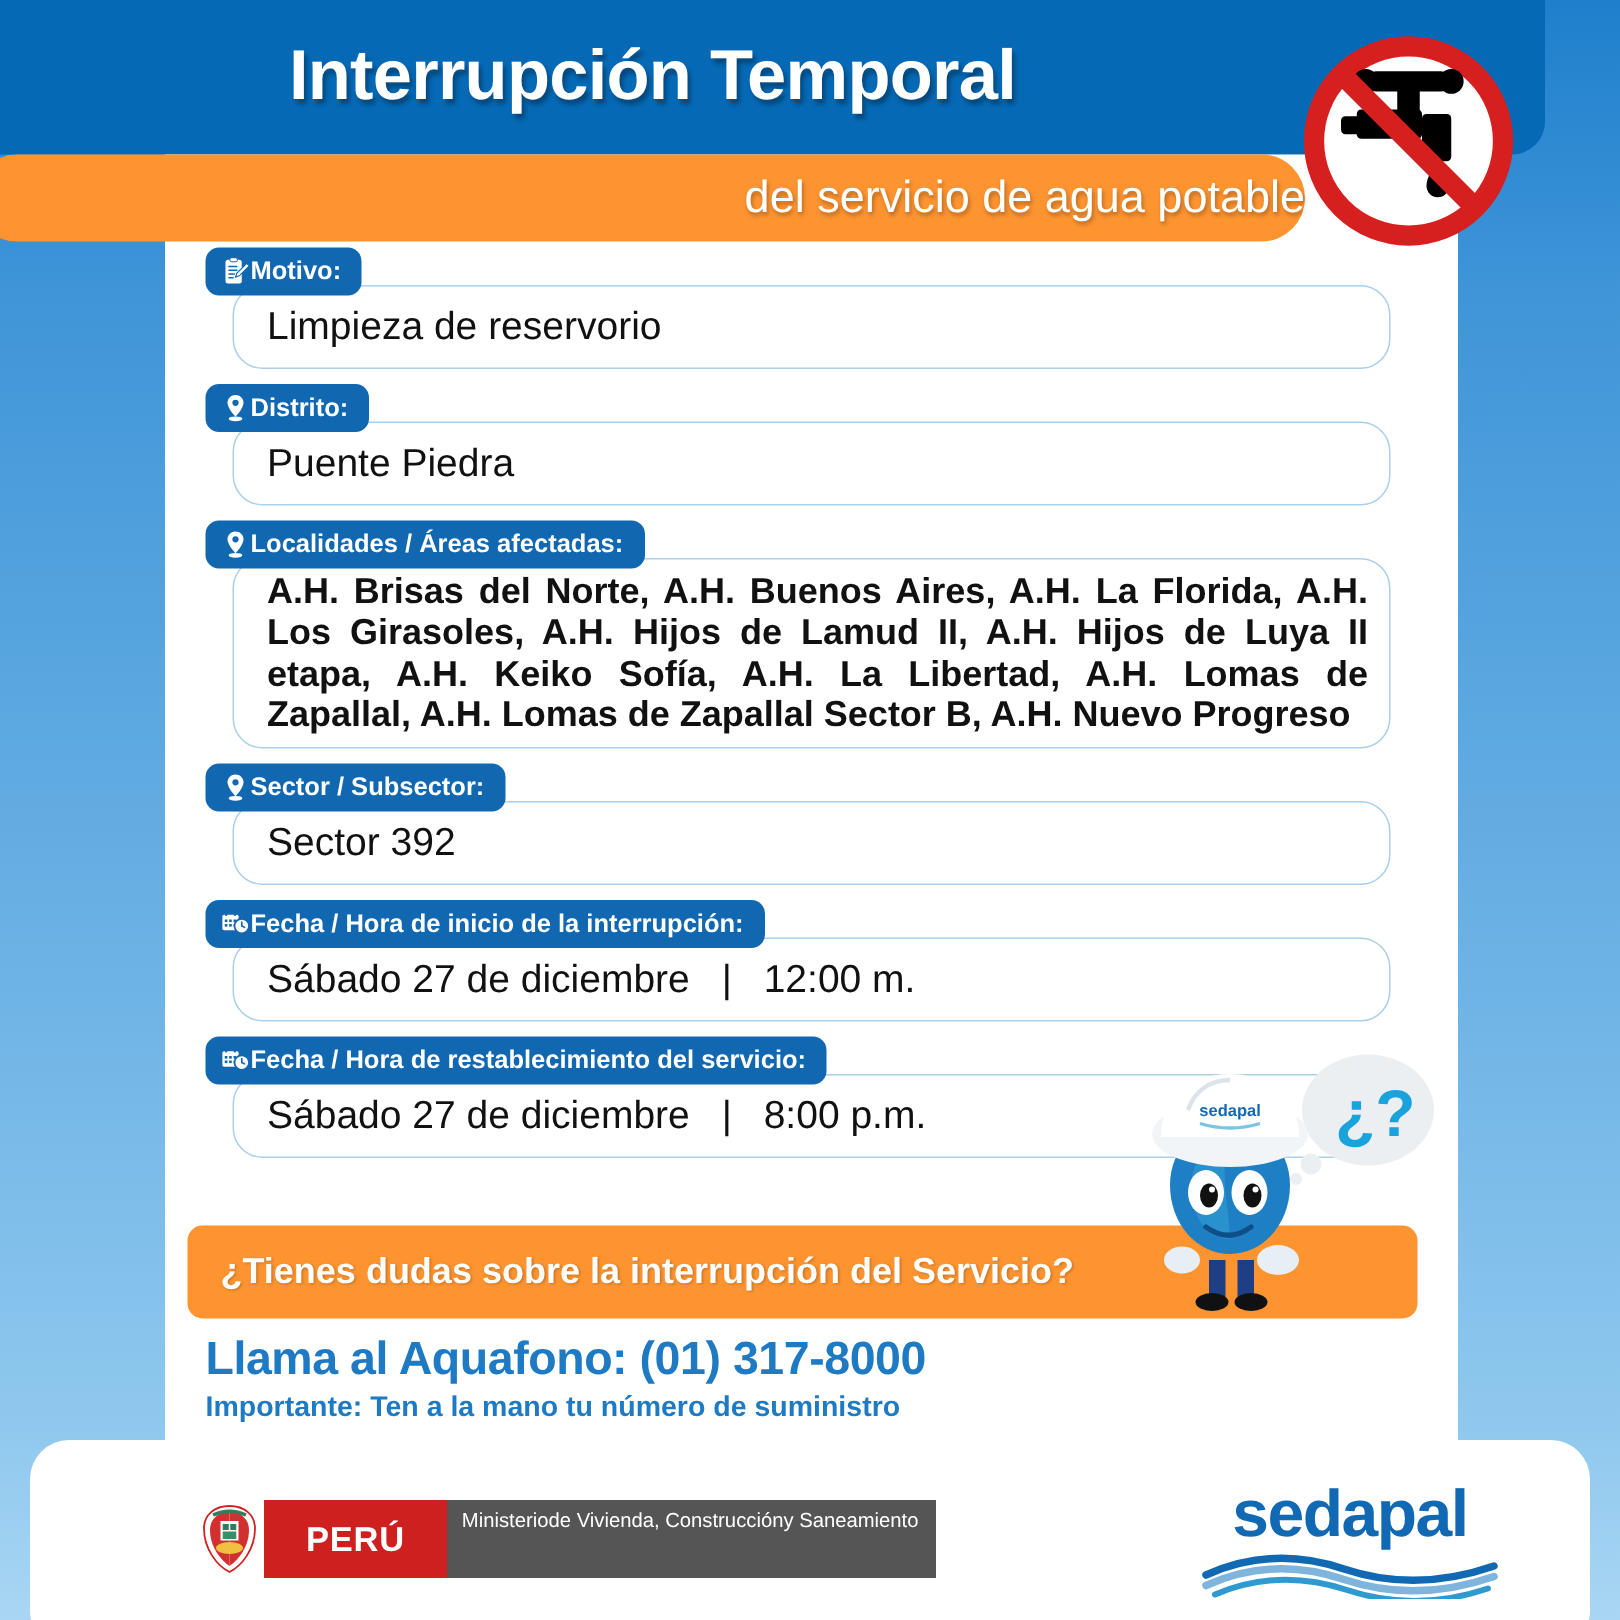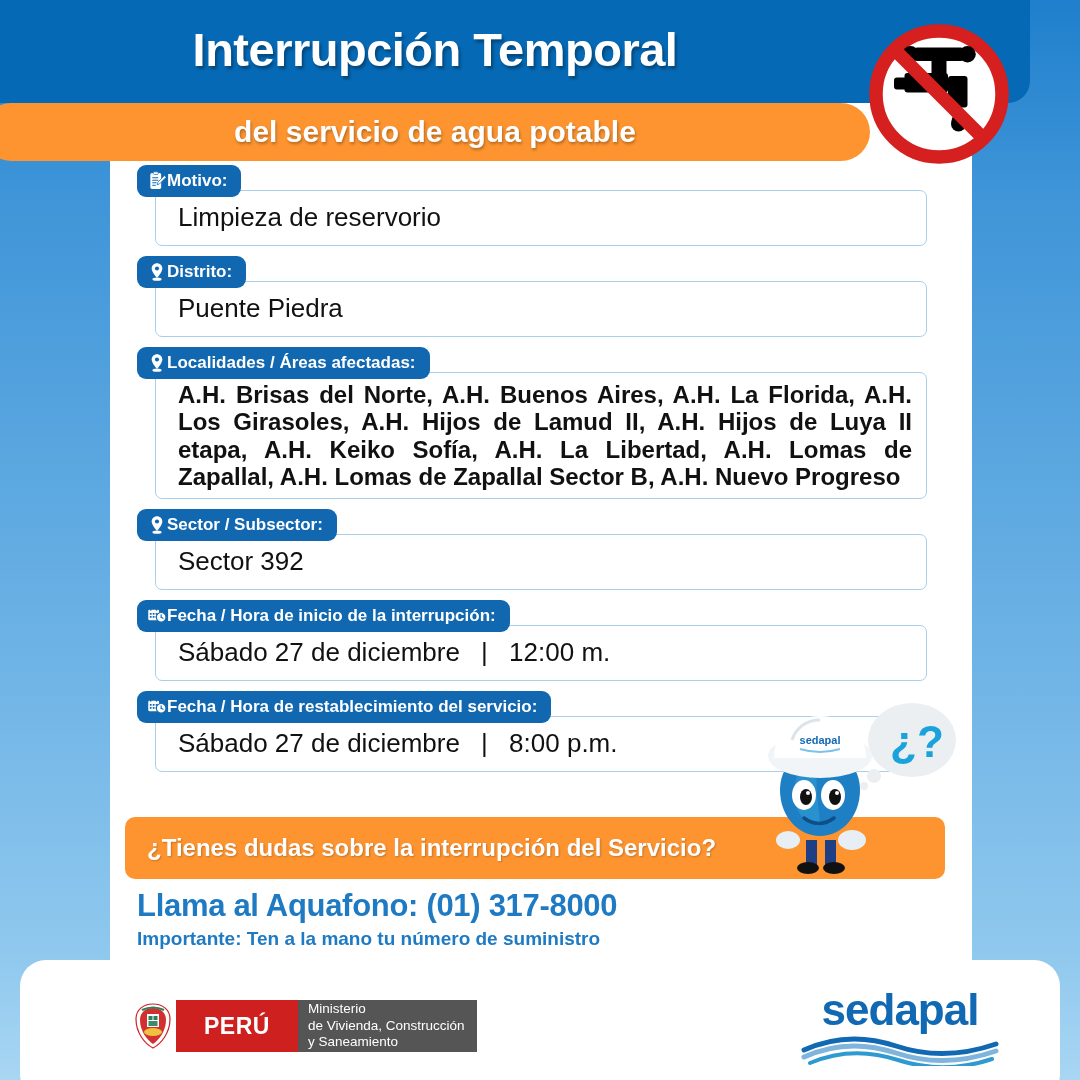--- a/index.html
+++ b/index.html
@@ -42,24 +42,24 @@
     background: #fd9430;
     border-radius: 29px;
     z-index: 4;
   }
   .subtitle-text {
     position: absolute;
     left: 18px; top: 0;
     width: 870px;
     height: 58px;
     line-height: 58px;
-    text-align: center;
+    text-align: right;
     color: #ffffff;
     font-size: 30px;
-    font-weight: bold;
+    font-weight: normal;
     text-shadow: 1px 2px 3px rgba(0,0,0,0.30);
   }
 
   
   .no-water-icon {
     position: absolute;
     left: 864px; top: 18px;
     width: 150px; height: 152px;
     z-index: 9;
   }
@@ -91,21 +91,21 @@
     padding: 6px 14px 6px 10px;
     font-size: 17px;
     font-weight: bold;
     position: relative;
     z-index: 3;
   }
   .field-label .lbl-text { white-space: nowrap; }
 
   .field-box {
     border: 1.5px solid #a9cfea;
-    border-radius: 7px;
+    border-radius: 20px;
     background: #ffffff;
     margin-top: -7px;
     margin-left: 18px;
     width: 772px;
     padding: 11px 0 12px 22px;
     font-size: 26px;
     color: #111111;
     position: relative;
     z-index: 1;
   }
@@ -174,21 +174,21 @@
   .gob-peru {
     background: #cf2020; color: #ffffff;
     font-size: 23px; font-weight: bold;
     display: flex; align-items: center; justify-content: center;
     padding: 0 28px; letter-spacing: 0.5px;
   }
   .gob-min {
     background: #555555; color: #ffffff;
     font-size: 13.5px; line-height: 1.22;
     padding: 6px 12px 6px 10px;
-    display: flex; flex-direction: column; justify-content: center;
+    display: flex; flex-direction: row; justify-content: center;
   }
   .sedapal-logo { position: absolute; left: 780px; top: 28px; width: 200px; height: 80px; }
   .sedapal-word {
     font-size: 44px; font-weight: bold; color: #1169b3;
     letter-spacing: -1px; line-height: 1; text-align: center;
   }
 </style>
 </head>
 <body>
 

